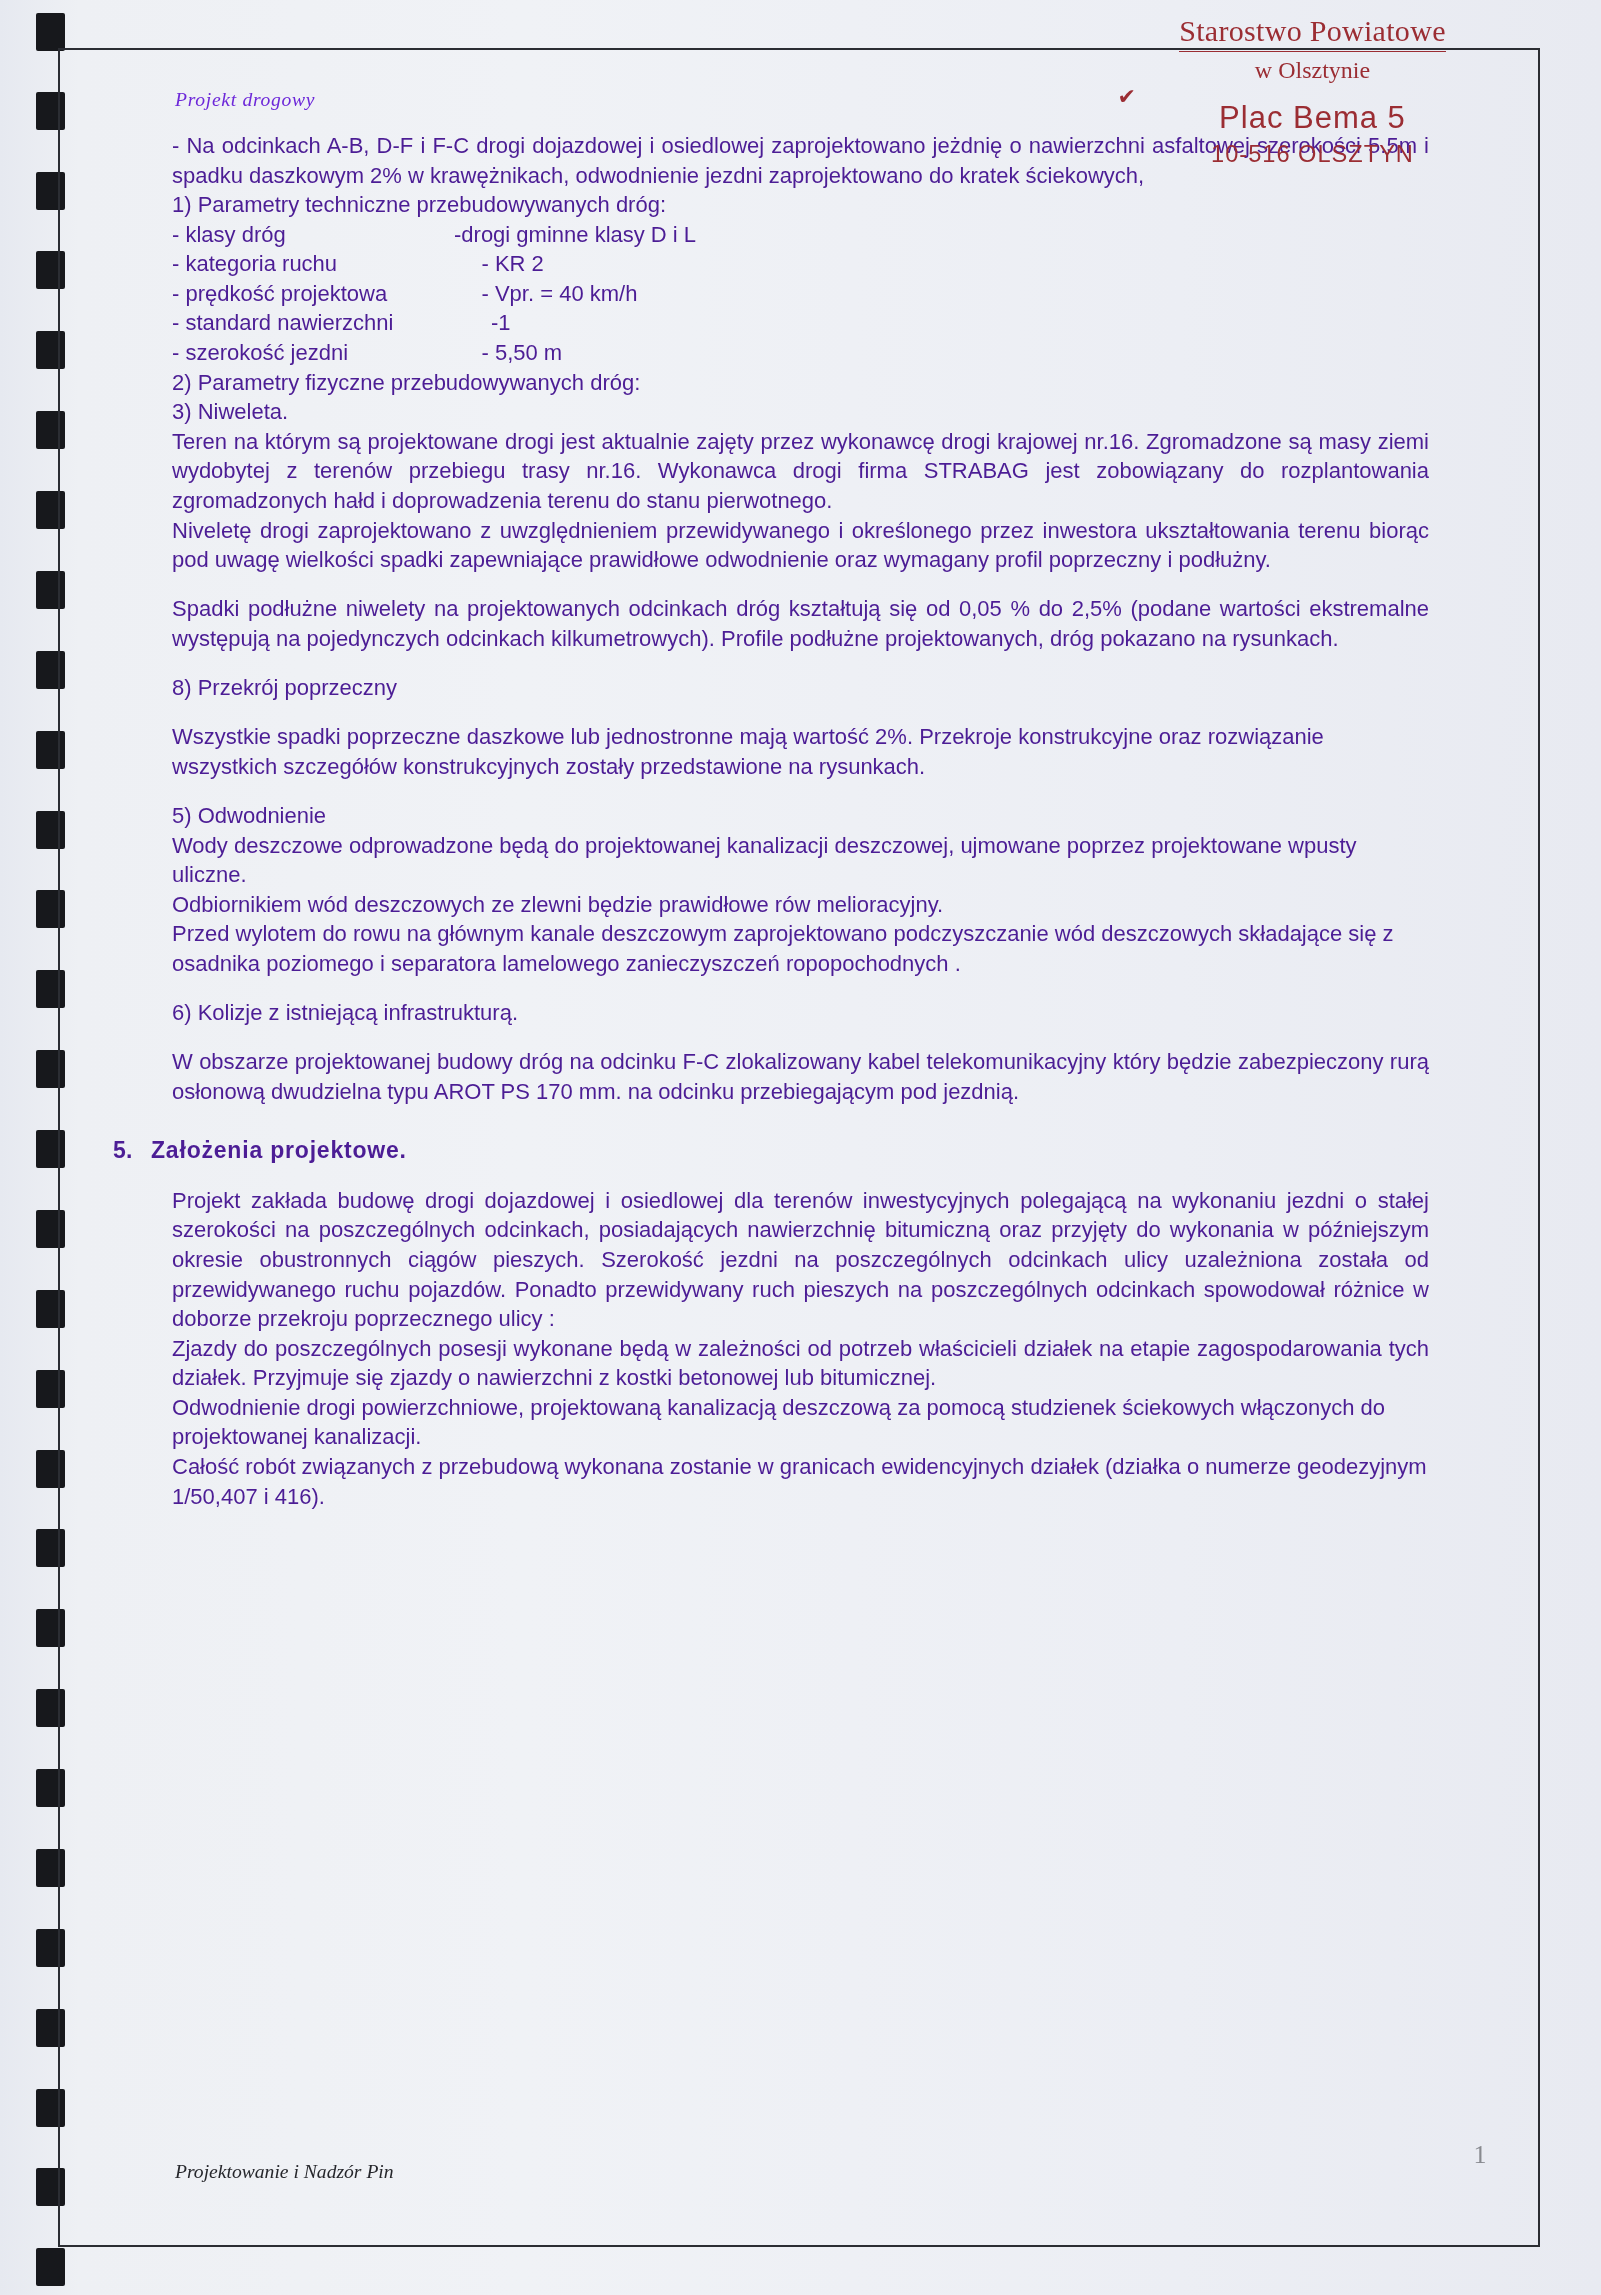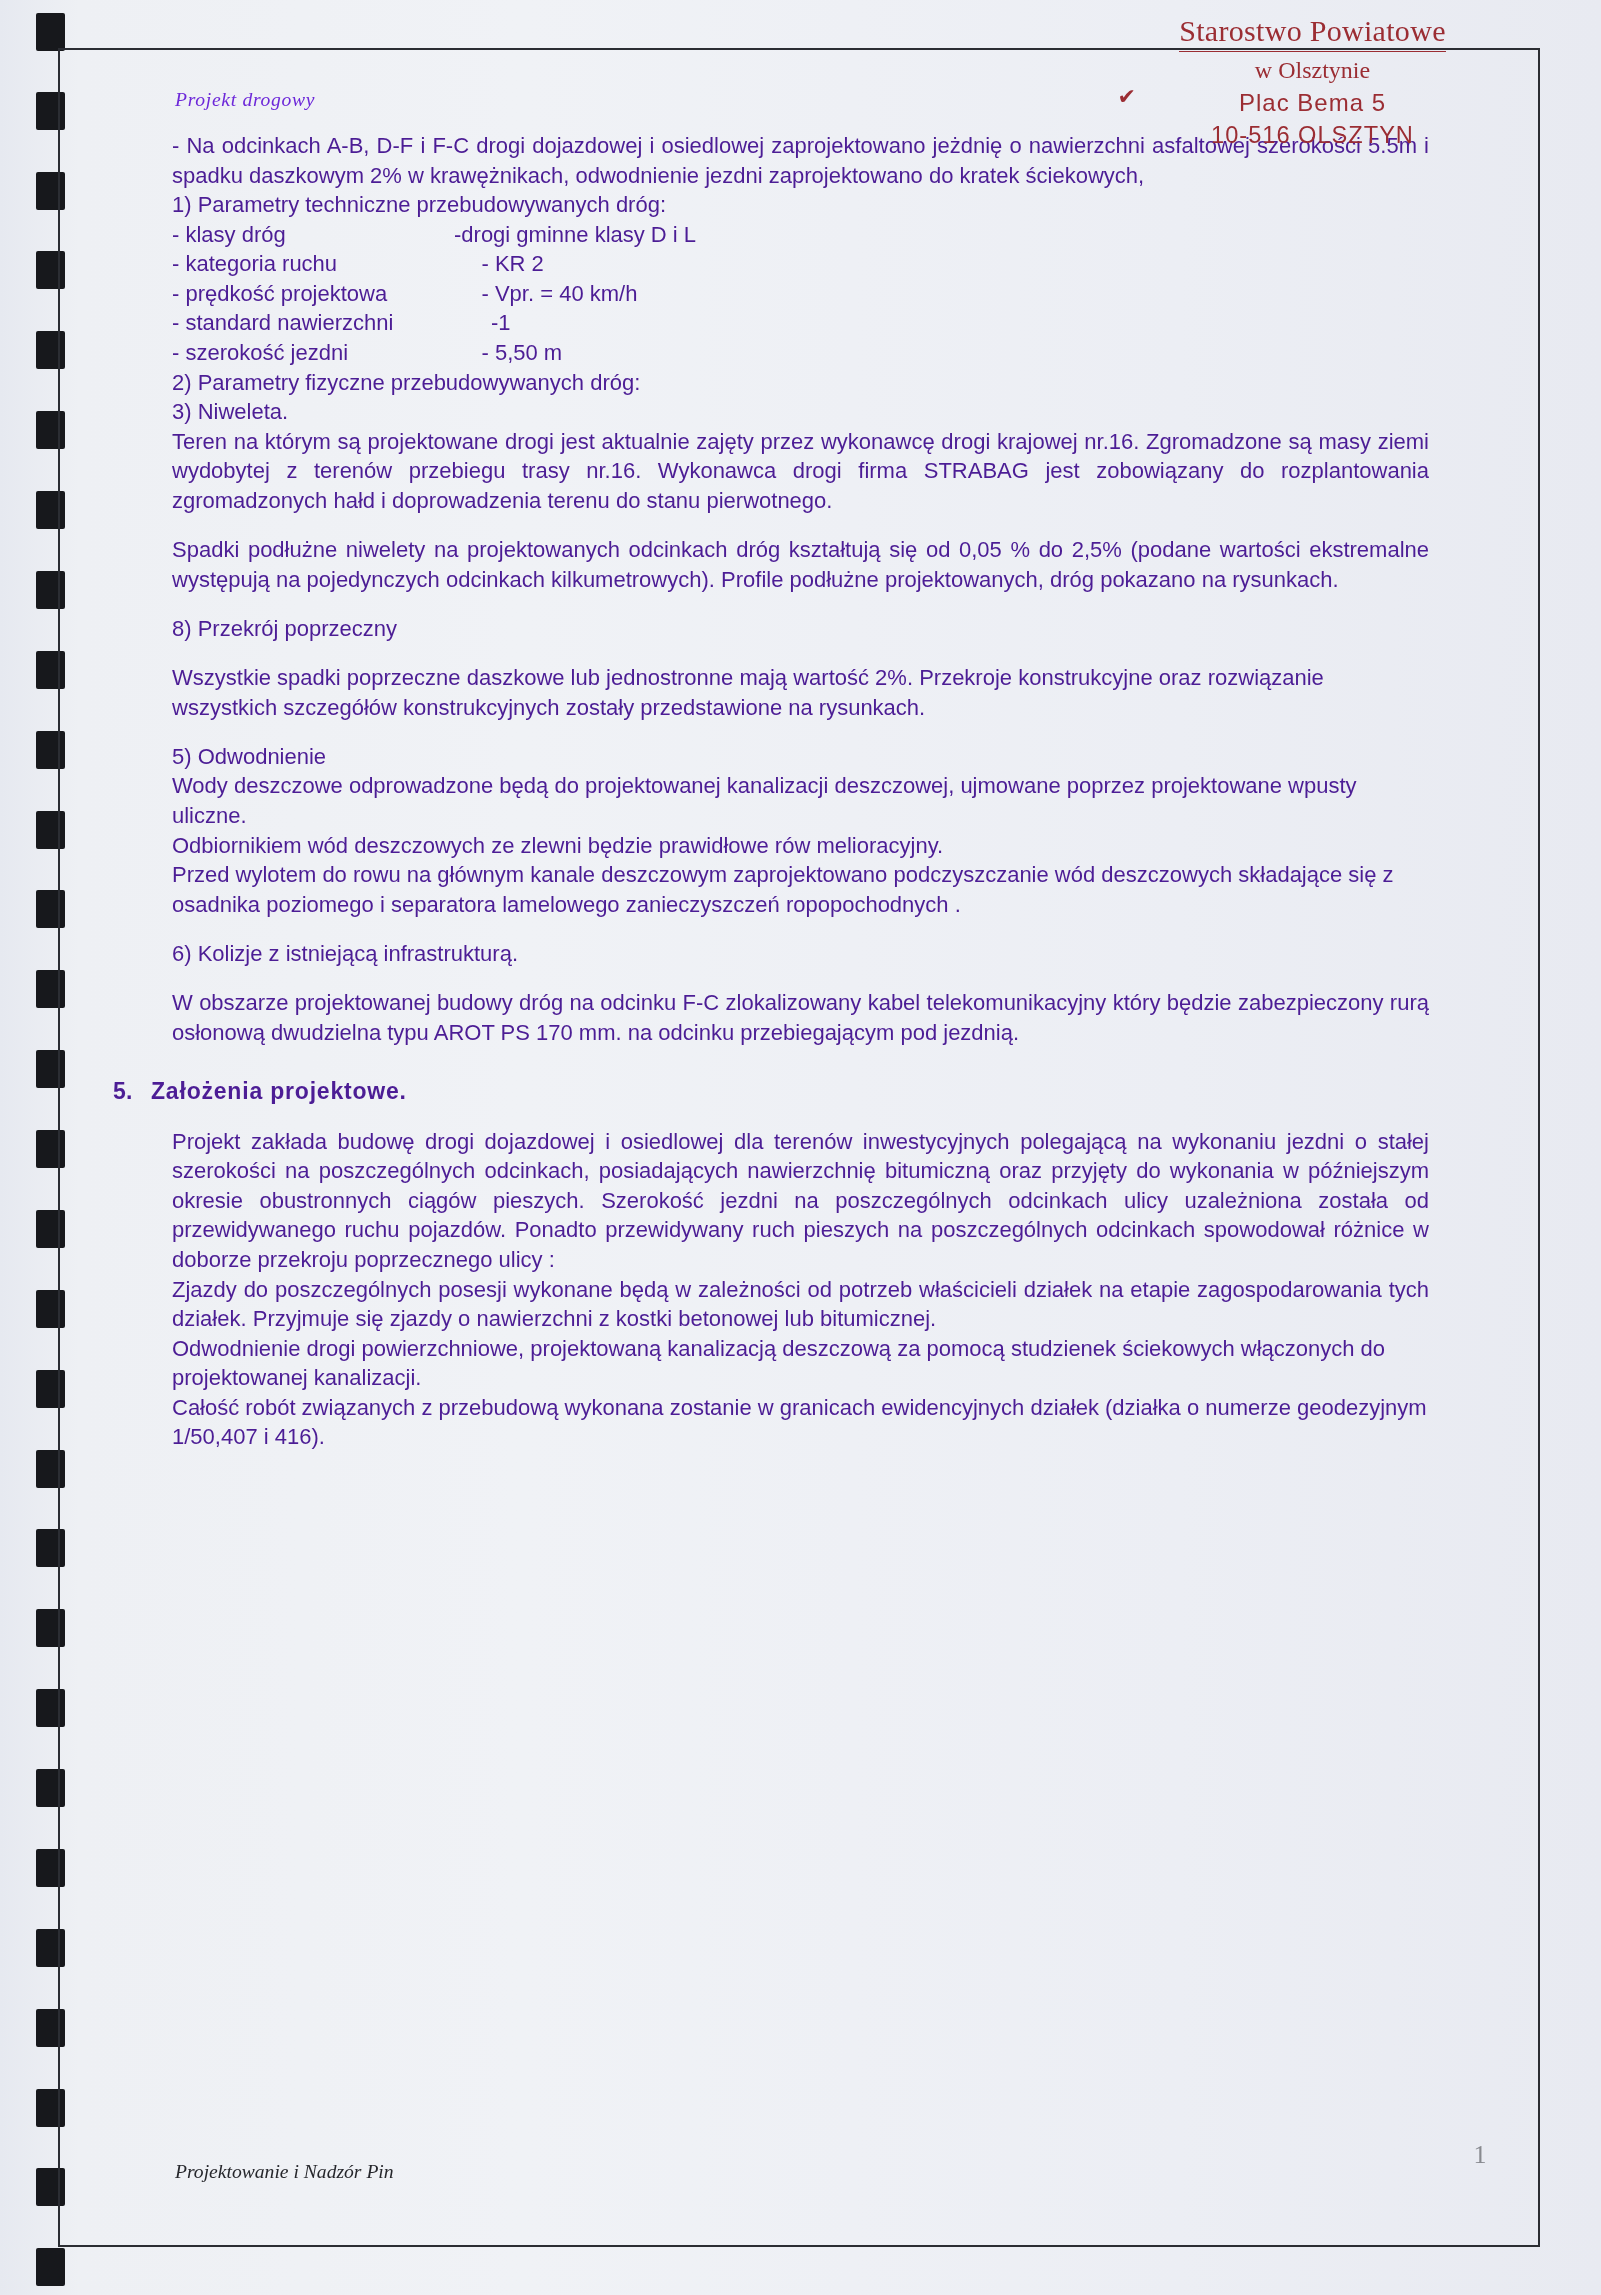--- a/index.html
+++ b/index.html
@@ -73,23 +73,23 @@
     display: inline-block;
     padding-bottom: 1.3px;
   }
   .stamp .l2 {
     font-family: "Liberation Serif", serif;
     font-size: 24px;
     margin-top: 2.6px;
   }
   .stamp .l3 {
     font-family: "Liberation Sans", sans-serif;
-    font-size: 24px;
+    font-size: 31px;
     letter-spacing: 1px;
-    margin-top: 2px;
+    margin-top: 12px;
   }
   .stamp .l4 {
     font-family: "Liberation Sans", sans-serif;
     font-size: 23.6px;
     letter-spacing: 1px;
     margin-top: 1.3px;
   }
   .stamp .tick {
     position: absolute;
     left: 14.4px;
@@ -238,20 +238,21 @@
       <tr>
         <td style="width:282px;padding:0;">- szerokość  jezdni</td>
         <td style="padding:0 0 0 27.5px;">- 5,50 m</td>
       </tr>
     </tbody>
       </table>
 
     <p>2)  Parametry fizyczne przebudowywanych dróg:</p>
     <p>3) Niweleta.</p>
     <p class="just">Teren  na  którym  są  projektowane  drogi  jest  aktualnie  zajęty  przez  wykonawcę  drogi krajowej nr.16.  Zgromadzone są  masy  ziemi  wydobytej z  terenów przebiegu  trasy nr.16. Wykonawca  drogi firma  STRABAG jest  zobowiązany do  rozplantowania zgromadzonych  hałd i doprowadzenia terenu do stanu pierwotnego.</p>
+    <p class="just">Niveletę  drogi  zaprojektowano  z  uwzględnieniem  przewidywanego  i  określonego  przez inwestora ukształtowania terenu biorąc pod uwagę wielkości spadki zapewniające prawidłowe odwodnienie oraz wymagany profil poprzeczny i podłużny.</p>
 
     <div class="gap-m"></div>
     <p class="just">Spadki podłużne niwelety na projektowanych odcinkach dróg kształtują się od 0,05 % do 2,5% (podane wartości ekstremalne występują na pojedynczych odcinkach kilkumetrowych). Profile podłużne projektowanych, dróg pokazano na rysunkach.</p>
 
     <div class="gap-m"></div>
     <p>8) Przekrój poprzeczny</p>
 
     <div class="gap-m"></div>
     <p>Wszystkie spadki poprzeczne daszkowe lub jednostronne mają wartość 2%. Przekroje konstrukcyjne oraz rozwiązanie wszystkich szczegółów konstrukcyjnych zostały przedstawione na rysunkach.</p>
 

